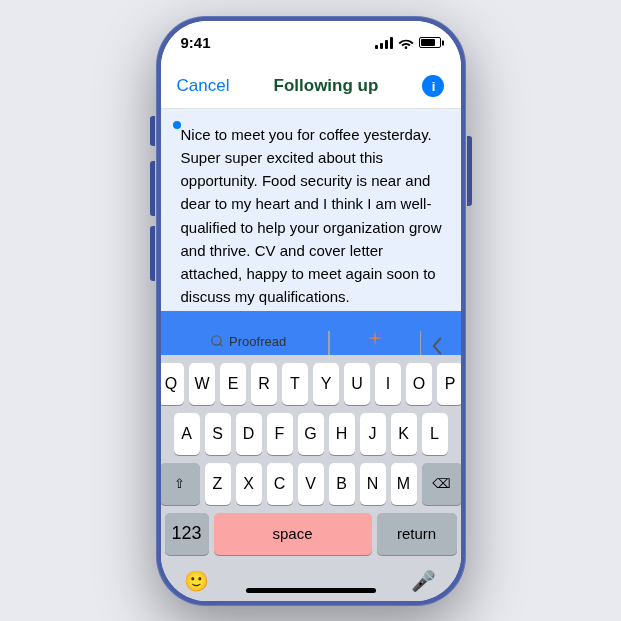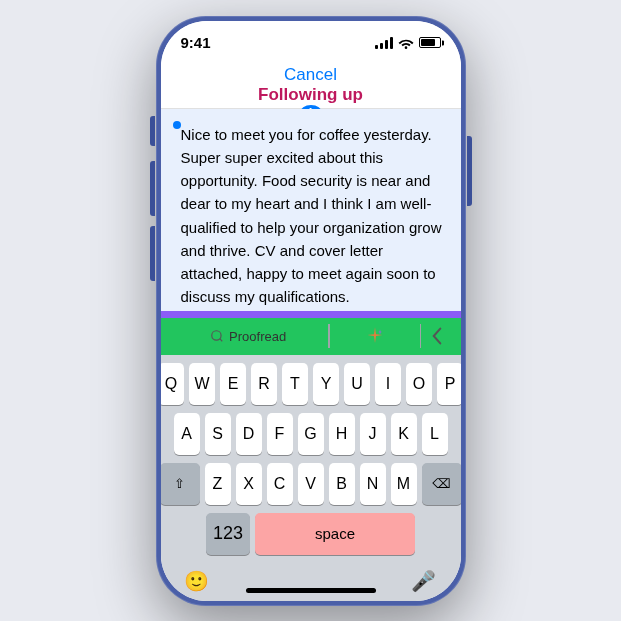--- a/index.html
+++ b/index.html
@@ -102,33 +102,32 @@
     
     .nav-bar {
       height: 44px;
       background: #fff;
       display: flex;
       align-items: center;
       justify-content: space-between;
       padding: 0 16px;
       border-bottom: 1px solid #e0e0e0;
       flex-shrink: 0;
-      flex-direction: column;
     }
 
     .nav-cancel {
       font-size: 17px;
       color: #007AFF;
       cursor: pointer;
     }
 
     .nav-title {
       font-size: 17px;
       font-weight: 600;
-      color: #be185d;
+      color: #14532d;
     }
 
     .nav-info-btn {
       width: 22px;
       height: 22px;
       background: #007AFF;
       border-radius: 50%;
       display: flex;
       align-items: center;
       justify-content: center;
@@ -163,26 +162,26 @@
       padding-left: 4px;
     }
 
     .email-text p {
       margin-bottom: 10px;
     }
 
     
     .toolbar {
       height: 44px;
-      background: #22c55e;
-      display: flex;
-      align-items: center;
+      background: #3b82f6;
+      display: flex;
+      align-items: flex-end;
       padding: 0 8px;
       gap: 0;
-      border-top: 7px solid #8b5cf6;
+      border-top: 1px solid #8b5cf6;
       flex-shrink: 0;
     }
 
     .toolbar-btn {
       display: flex;
       align-items: center;
       gap: 5px;
       padding: 6px 10px;
       font-size: 13px;
       color: #333;
@@ -453,20 +452,21 @@
         <div class="key">V</div>
         <div class="key">B</div>
         <div class="key">N</div>
         <div class="key">M</div>
         <div class="key key-special key-delete">⌫</div>
       </div>
 
       <div class="key-row">
         <div class="key key-special key-123">123</div>
         <div class="key key-space">space</div>
+        <div class="key key-special key-return">return</div>
       </div>
     </div>
 
     <div class="bottom-bar">
       <span class="bottom-bar-icon">🙂</span>
       <span class="bottom-bar-icon">🎤</span>
     </div>
 
     <div class="home-indicator"></div>
   </div>

